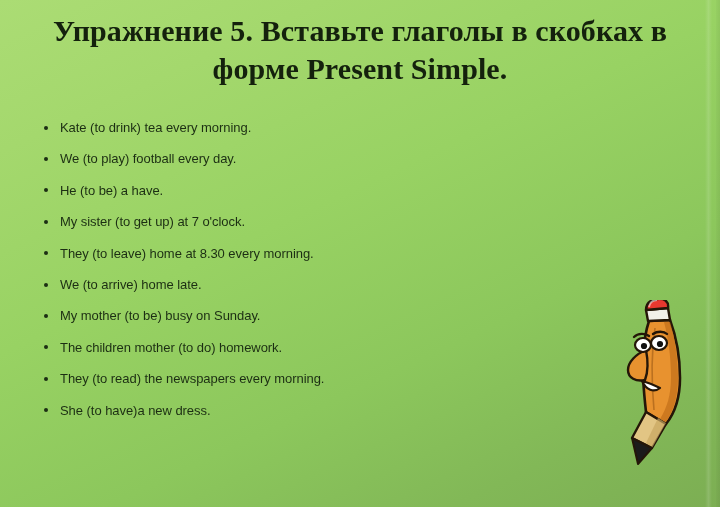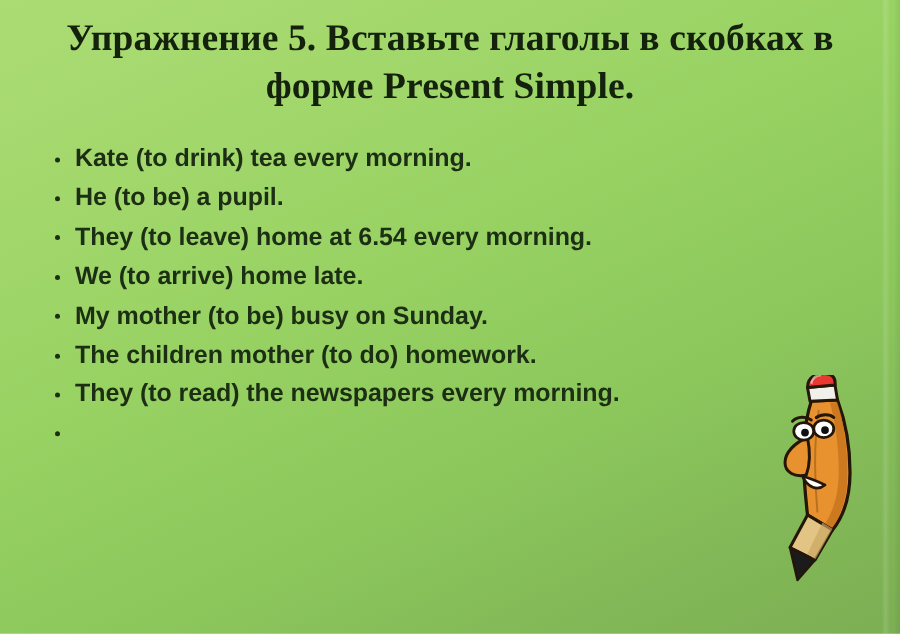--- a/index.html
+++ b/index.html
@@ -83,25 +83,24 @@
     margin: 0;
     padding: 0;
     list-style: none;
   }
   #bullet-list li {
     position: relative;
     padding-left: 16px;
     height: 31.4px;
     line-height: 31.4px;
     font-family: "Liberation Sans", sans-serif;
-    font-size: 20px;
+    font-size: 13px;
     color: #1c2e13;
     white-space: nowrap;
     letter-spacing: -0.05px;
-    font-weight: bold;
   }
   #bullet-list li .bullet-dot {
     position: absolute;
     left: 0;
     top: 50%;
     width: 4px;
     height: 4px;
     margin-top: -2px;
     border-radius: 50%;
     background: #1c2e13;
@@ -133,44 +132,53 @@
     <span class="t-bold">Упражнение 5.</span><span class="t-rest"> Вставьте глаголы в скобках в форме Present Simple.</span>
   </div>
 
   <ul id="bullet-list">
     <li>
       <span class="bullet-dot"></span>
       <span>Kate (to drink) tea every morning.</span>
     </li>
     <li>
       <span class="bullet-dot"></span>
-      <span>He (to be) a pupil.</span>
-    </li>
-    <li>
-      <span class="bullet-dot"></span>
-      <span>They (to leave) home at 6.54 every morning.</span>
+      <span>We (to play) football every day.</span>
+    </li>
+    <li>
+      <span class="bullet-dot"></span>
+      <span>He (to be) a have.</span>
+    </li>
+    <li>
+      <span class="bullet-dot"></span>
+      <span>My sister (to get up) at 7 o'clock.</span>
+    </li>
+    <li>
+      <span class="bullet-dot"></span>
+      <span>They (to leave) home at 8.30 every morning.</span>
     </li>
     <li>
       <span class="bullet-dot"></span>
       <span>We (to arrive) home late.</span>
     </li>
     <li>
       <span class="bullet-dot"></span>
       <span>My mother (to be) busy on Sunday.</span>
     </li>
     <li>
       <span class="bullet-dot"></span>
       <span>The children mother (to do) homework.</span>
     </li>
     <li>
       <span class="bullet-dot"></span>
       <span>They (to read) the newspapers every morning.</span>
     </li>
     <li>
       <span class="bullet-dot"></span>
+      <span>She (to have)a new dress.</span>
     </li>
   </ul>
 
   <div id="pencil-figure">
     <svg viewBox="0 0 92 170" xmlns="http://www.w3.org/2000/svg">
       <g transform="translate(4,2)">
 
         <path d="M52,18 C58,34 62,54 62,76 C62,98 56,112 48,122
                  L28,110 C26,92 24,72 25,54 C26,38 28,28 31,19 Z" fill="#e8922f" stroke="#241608" stroke-width="2.6" stroke-linejoin="round"></path>
 

